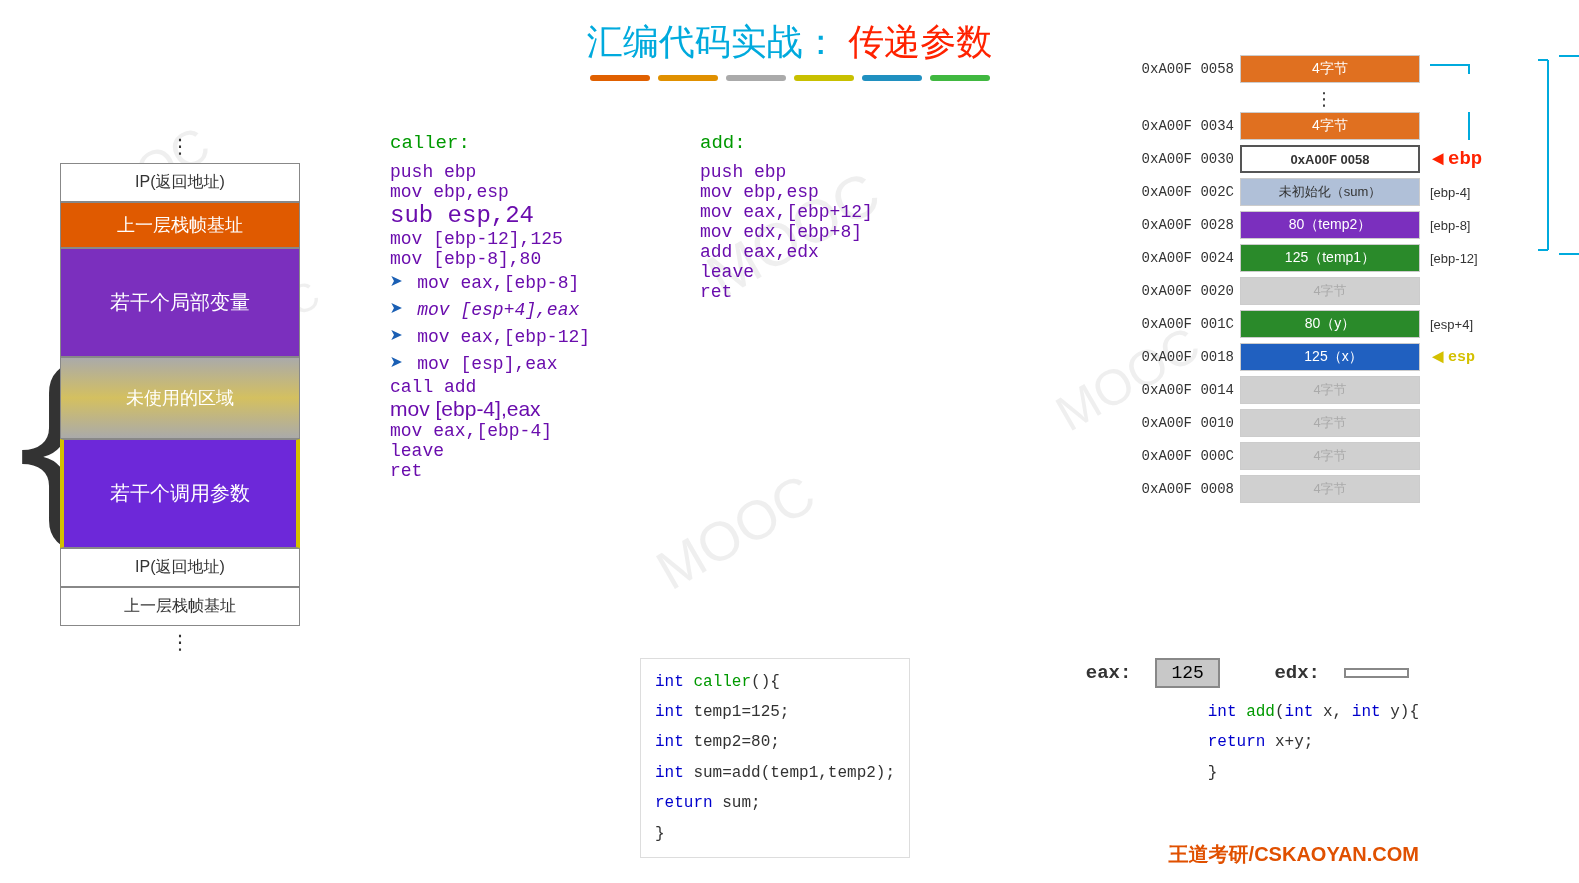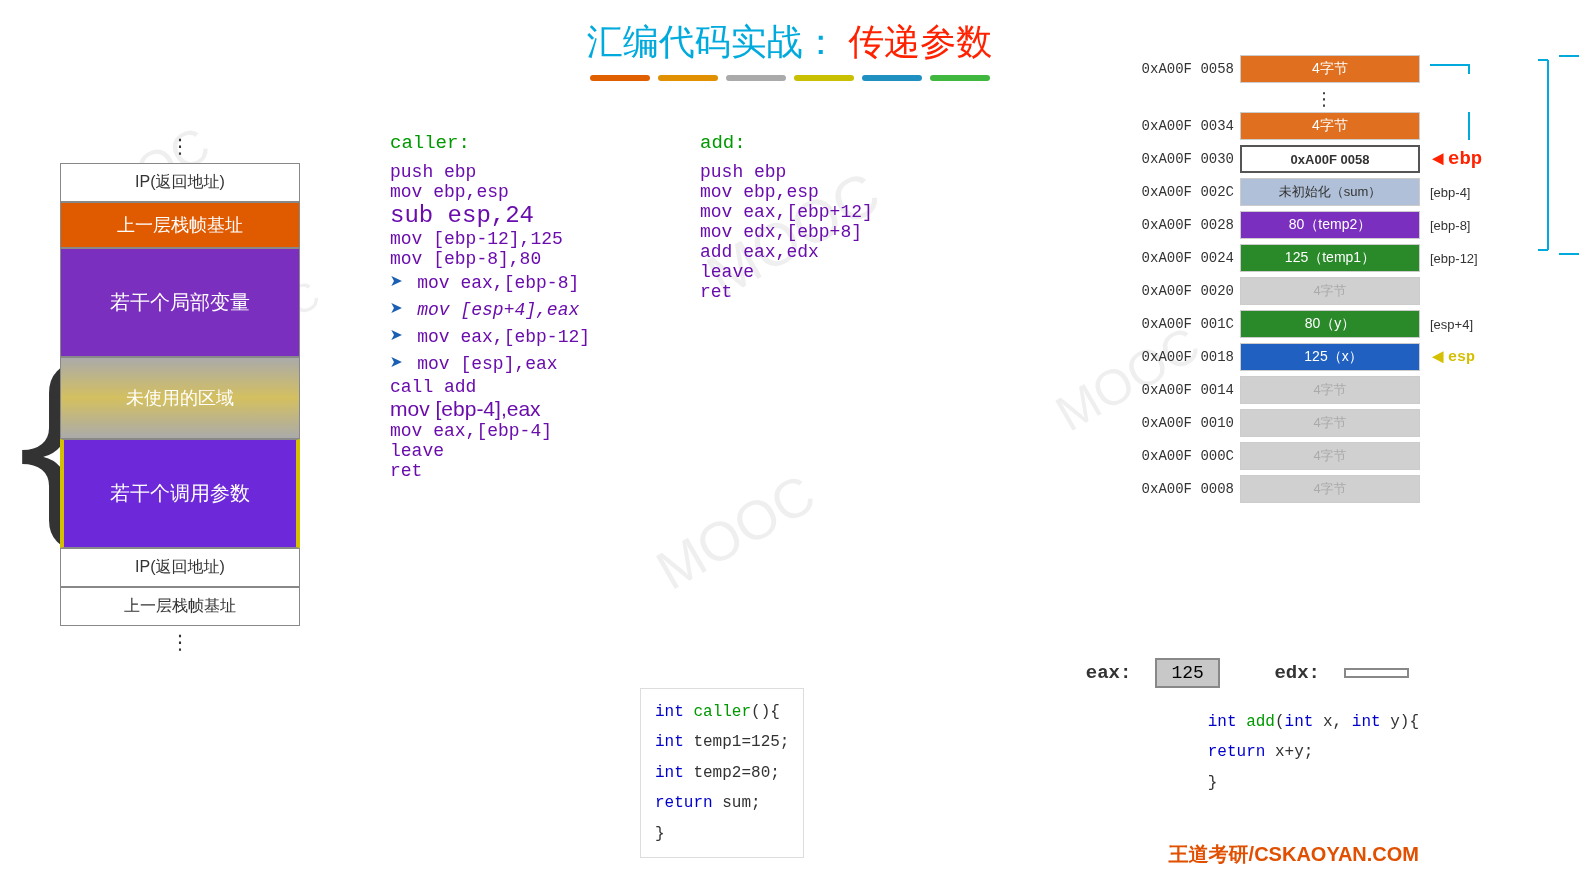--- a/index.html
+++ b/index.html
@@ -412,23 +412,24 @@
   <span style="color:#333;font-weight:bold;margin-left:30px;">edx:</span>
   <div style="border:2px solid #888;background:#fff;padding:3px 30px;font-size:18px;min-width:65px;">
     <span></span>
   </div>
 </div>
 
 <div style="position:absolute;bottom:25px;left:640px;font-size:16px;line-height:1.9;font-family:'Courier New',monospace;background:rgba(255,255,255,0.88);padding:8px 14px;border:1px solid #ddd;">
   <div><span style="color:#0000cc;">int</span> <span style="color:#009900;">caller</span><span style="color:#333;">(){</span></div>
   <div><span style="color:#333;">    </span><span style="color:#0000cc;">int</span><span style="color:#333;"> temp1=125;</span></div>
   <div><span style="color:#333;">    </span><span style="color:#0000cc;">int</span><span style="color:#333;"> temp2=80;</span></div>
+  <div><span style="color:#333;">    </span><span style="color:#0000cc;">int</span><span style="color:#333;"> sum=add(temp1,temp2);</span></div>
   <div><span style="color:#333;">    </span><span style="color:#0000cc;">return</span><span style="color:#333;"> sum;</span></div>
   <div><span style="color:#333;">}</span></div>
 </div>
 
-<div style="position:absolute;bottom:85px;right:160px;font-size:16px;line-height:1.9;font-family:'Courier New',monospace;">
+<div style="position:absolute;bottom:95px;right:160px;font-size:16px;line-height:1.9;font-family:'Courier New',monospace;">
   <div><span style="color:#0000cc;">int</span> <span style="color:#009900;">add</span><span style="color:#333;">(</span><span style="color:#0000cc;">int</span><span style="color:#333;"> x, </span><span style="color:#0000cc;">int</span><span style="color:#333;"> y){</span></div>
   <div><span style="color:#333;">    </span><span style="color:#0000cc;">return</span><span style="color:#333;"> x+y;</span></div>
   <div><span style="color:#333;">}</span></div>
 </div>
 
 <div class="brand">王道考研/CSKAOYAN.COM</div>
 
 </body></html>

